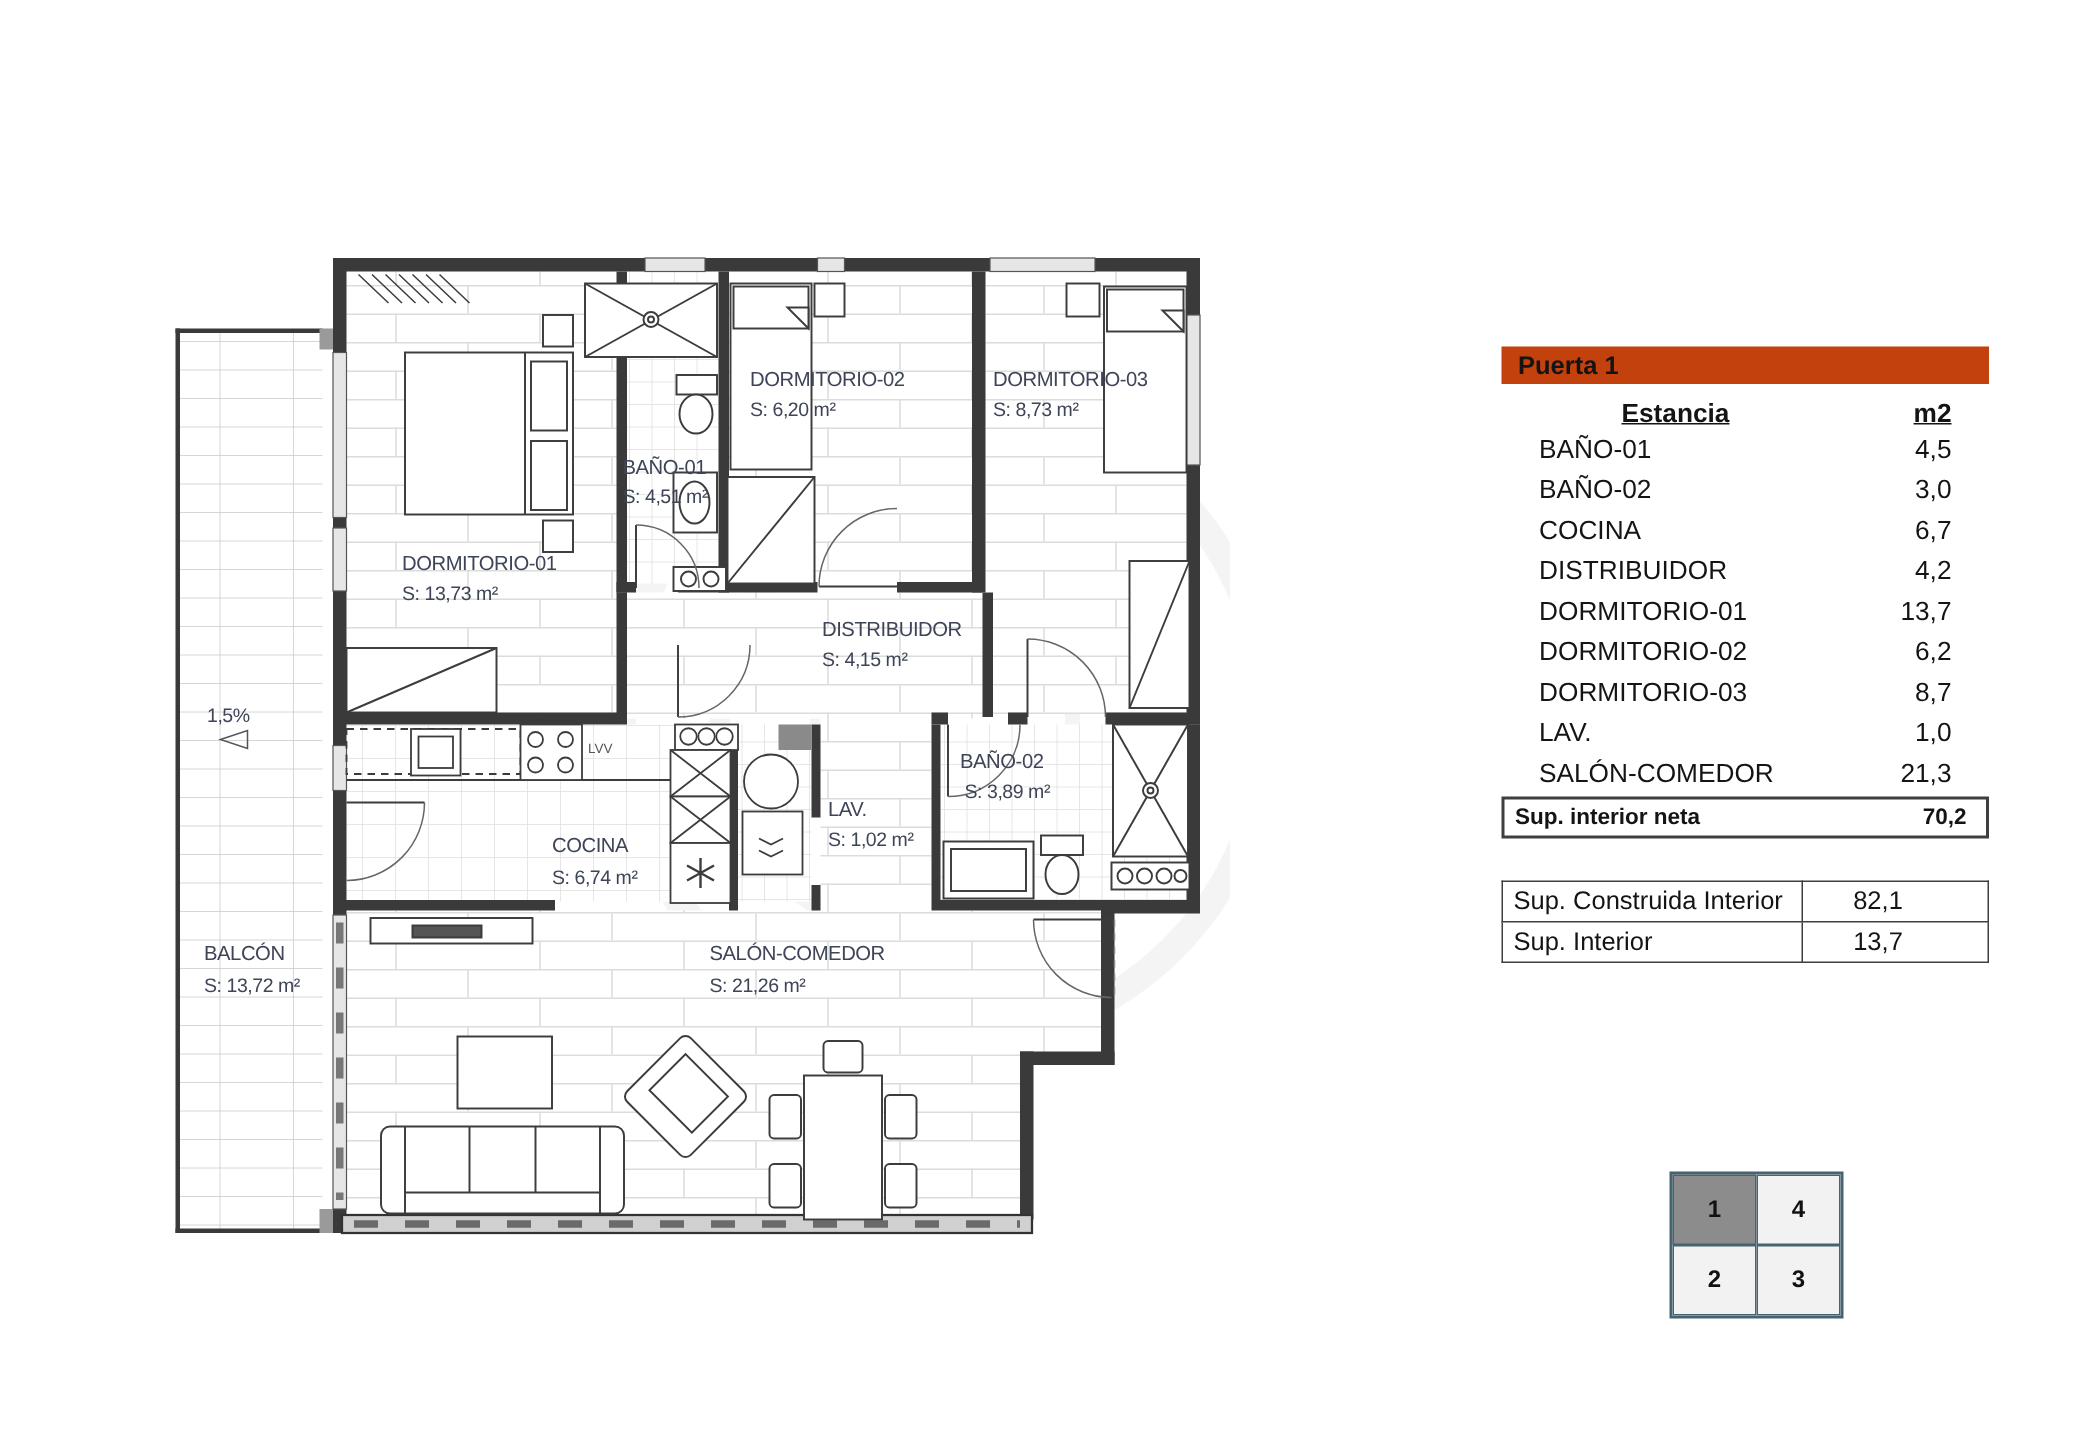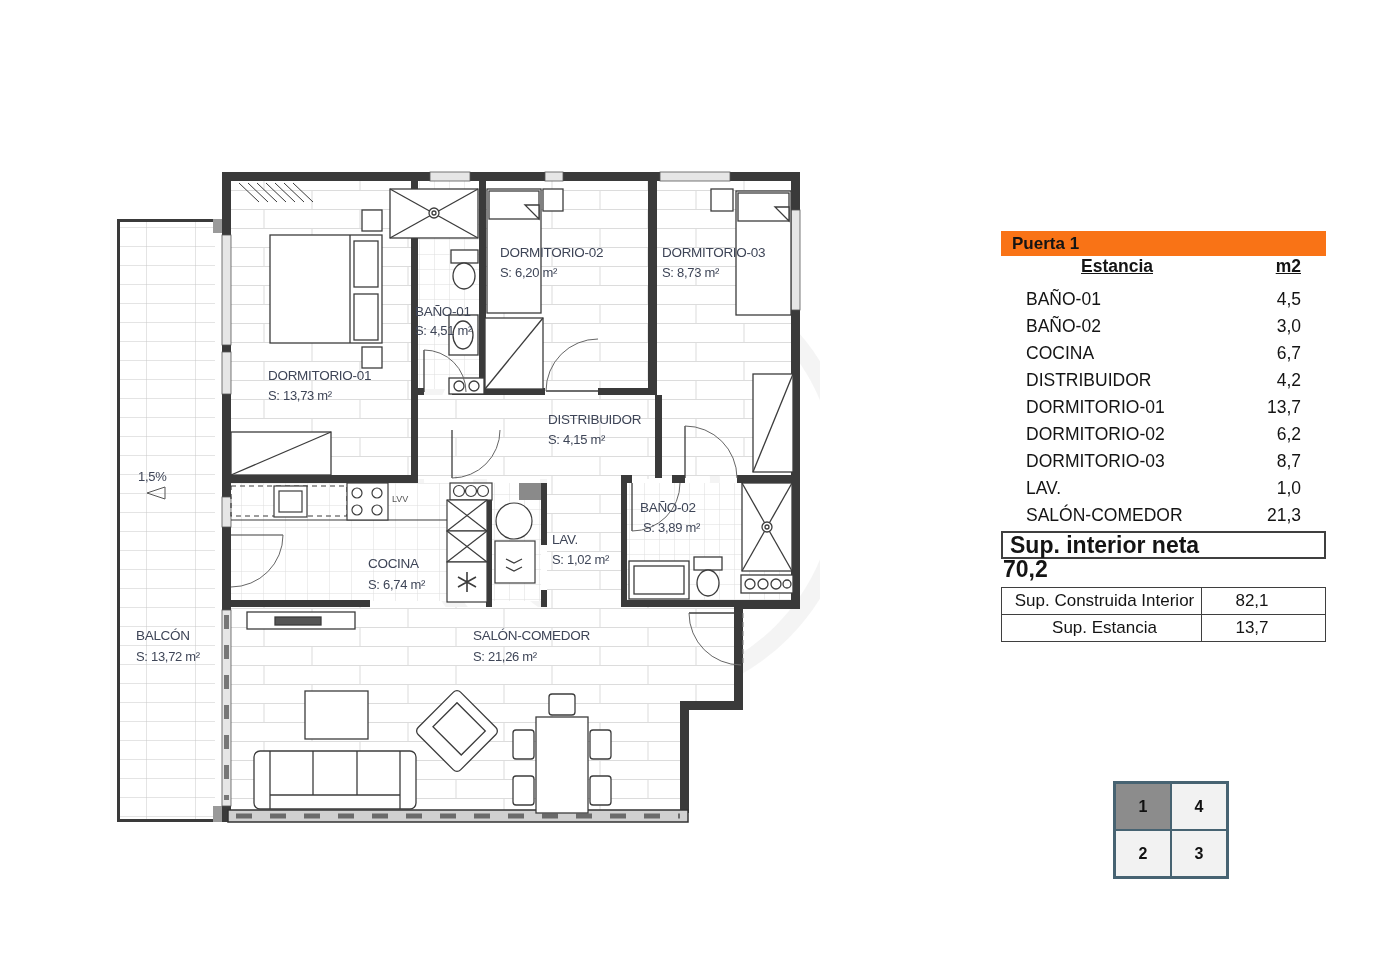--- a/index.html
+++ b/index.html
@@ -7,32 +7,32 @@
   .page{position:absolute;inset:0;background:#fff;}
 
   
   .plan-wrap{position:absolute;left:100px;top:150px;width:720px;height:700px;}
   .lbl{font-family:"Liberation Sans",sans-serif;font-size:13.5px;fill:#3e4557;letter-spacing:-.3px;}
   .lbl2{font-family:"Liberation Sans",sans-serif;font-size:13px;fill:#3e4557;letter-spacing:-.3px;}
   .tiny{font-family:"Liberation Sans",sans-serif;font-size:9px;fill:#555;}
 
   
   .panel{position:absolute;left:1001px;top:231px;width:325px;color:#141414;}
-  .panel-title{background:#f97316;height:25px;line-height:25px;font-size:17px;font-weight:bold;padding-left:11px;}
-  .hdr-row{display:flex;justify-content:space-between;height:30px;font-size:17.5px;font-weight:bold;}
+  .panel-title{background:#c2410c;height:25px;line-height:25px;font-size:17px;font-weight:bold;padding-left:11px;}
+  .hdr-row{display:flex;justify-content:space-between;align-items:flex-end;height:30px;font-size:17.5px;font-weight:bold;}
   .hdr-room{margin-left:80px;text-decoration:underline;}
   .hdr-m2{margin-right:25px;text-decoration:underline;}
   .a-row{display:flex;justify-content:space-between;height:27px;line-height:27px;font-size:17.5px;}
   .a-row .cl{padding-left:25px;}
   .a-row .cv{padding-right:25px;}
-  .net-row{display:flex;justify-content:space-between;height:24px;line-height:24px;font-size:23px;font-weight:bold;border:2px solid #3f3f3f;margin-top:2px;flex-direction:column;}
+  .net-row{display:flex;justify-content:space-between;height:24px;line-height:24px;font-size:15px;font-weight:bold;border:2px solid #3f3f3f;margin-top:2px;}
   .net-row .cl{padding-left:7px;}
   .net-row .cv{padding-right:13px;}
   .sum-table{margin-top:28px;width:100%;border-collapse:collapse;font-size:17px;}
-  .sum-table td{border:1.5px solid #3f3f3f;height:24px;text-align:center;}
+  .sum-table td{border:1.5px solid #3f3f3f;height:24px;}
   .sum-table td.sl{padding-left:7px;}
   .sum-table td.sv{width:98px;text-align:center;padding-right:24px;}
   .sum-table tr.bold td{font-weight:bold;}
 
   
   .unit-grid{position:absolute;left:1113px;top:781px;display:grid;grid-template-columns:56px 56px;grid-template-rows:47px 47px;border:2px solid #476372;}
   .ug-cell{border:1px solid #476372;background:#f2f2f2;display:flex;align-items:center;justify-content:center;font-size:16px;font-weight:bold;color:#111;}
   .ug-cell.active{background:#8c8c8c;}
 </style>
 </head>
@@ -351,21 +351,21 @@
       <span class="cv">70,2</span>
     </div>
 
     <table class="sum-table">
       <tbody>
           <tr>
         <td class="sl">Sup. Construida Interior</td>
         <td class="sv">82,1</td>
       </tr>
       <tr>
-        <td class="sl">Sup. Estancia</td>
+        <td class="sl">Sup. Interior</td>
         <td class="sv">13,7</td>
       </tr>
     </tbody>
       </table>
   </div>
 
   <div class="unit-grid">
     <div class="ug-cell active">1</div>
     <div class="ug-cell">4</div>
     <div class="ug-cell">2</div>

